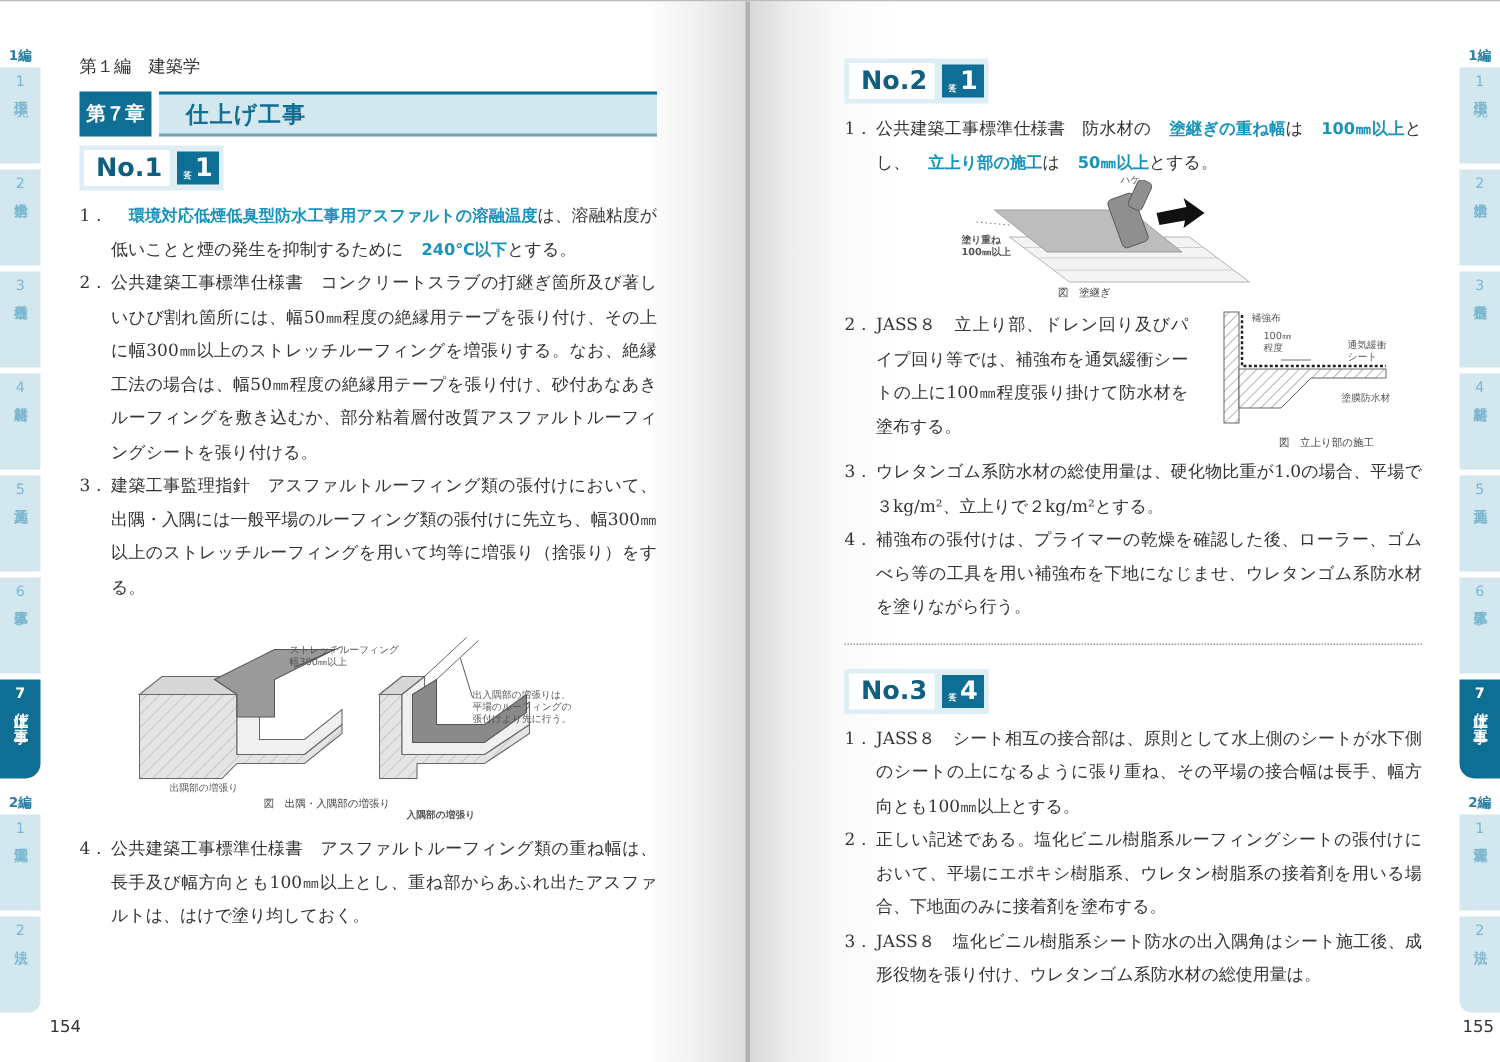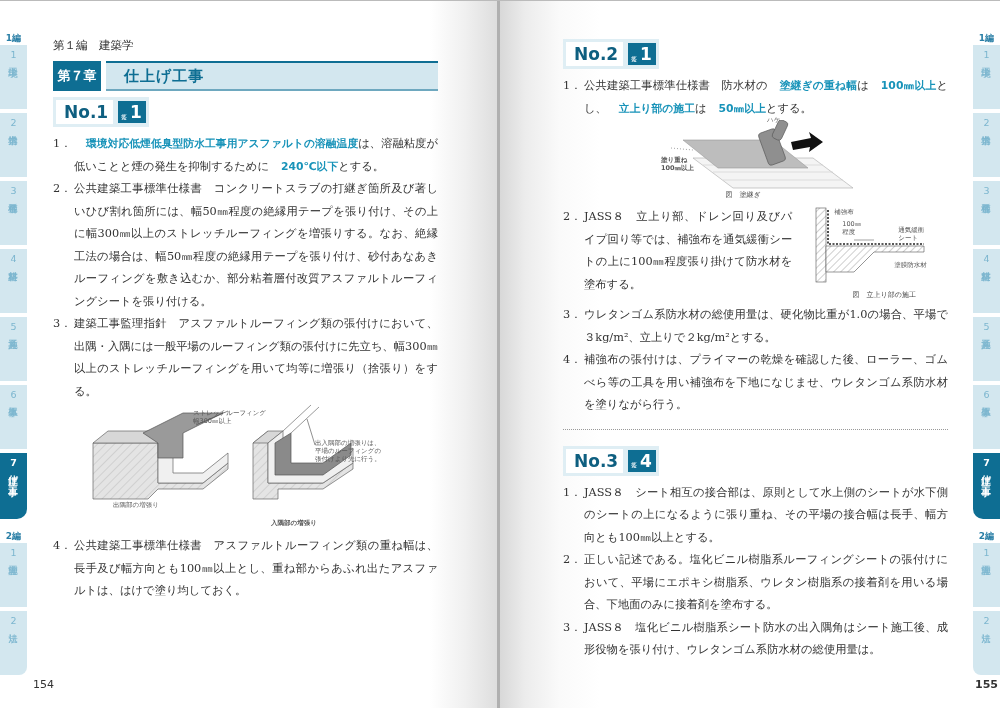--- a/index.html
+++ b/index.html
@@ -4,21 +4,21 @@
 <style>
   * { box-sizing: border-box; margin: 0; padding: 0; }
   html, body { width: 1000px; height: 708px; overflow: hidden; background: #ffffff; }
   body { font-family: "DejaVu Serif", "Liberation Serif", serif; color: #2a2a2a; position: relative; }
 
   .spread { position: absolute; left: 0; top: 0; width: 1000px; height: 708px; background: #fff; border-top: 1px solid #bbb; border-bottom: 1px solid #999; }
 
   
   .page { position: absolute; top: 0; height: 708px; }
   .page-left { left: 0; width: 500px; background: linear-gradient(to right, #fff 0%, #fff 86%, #f0f0f0 93%, #dcdcdc 100%); }
-  .page-right { left: 500px; width: 500px; background: linear-gradient(to right, #d8d8d8 0%, #ececec 5%, #fafafa 12%, #fff 20%, #fff 100%); font-weight: bold; }
+  .page-right { left: 500px; width: 500px; background: linear-gradient(to right, #d8d8d8 0%, #ececec 5%, #fafafa 12%, #fff 20%, #fff 100%); }
   .gutter { position: absolute; left: 497px; top: 0; width: 3px; height: 708px; background: #b0b0b0; }
 
   
   .side-tabs { position: absolute; top: 30px; width: 27px; }
   .side-tabs.left { left: 0; }
   .side-tabs.right { left: 973px; }
   .part-label { font-family: "DejaVu Sans", sans-serif; font-size: 9px; font-weight: bold; color: #2a7fa6; text-align: center; height: 14px; line-height: 14px; }
   .tab { background: #d3e7ef; color: #7cb6cf; font-family: "DejaVu Sans", sans-serif; font-size: 9.5px; text-align: center; width: 27px; margin-bottom: 4px; padding-top: 4px; line-height: 11px; writing-mode: vertical-rl; text-orientation: upright; display: flex; align-items: center; justify-content: flex-start; }
   .side-tabs.left .tab { border-radius: 0 0 0 0; }
   .tab.active { background: #0e6e93; color: #fff; font-weight: bold; }
@@ -130,21 +130,21 @@
           <span class="inum">2．</span>
           <span class="itext">公共建築工事標準仕様書　コンクリートスラブの打継ぎ箇所及び著しいひび割れ箇所には、幅50㎜程度の絶縁用テープを張り付け、その上に幅300㎜以上のストレッチルーフィングを増張りする。なお、絶縁工法の場合は、幅50㎜程度の絶縁用テープを張り付け、砂付あなあきルーフィングを敷き込むか、部分粘着層付改質アスファルトルーフィングシートを張り付ける。</span>
         </li>
         <li class="item">
           <span class="inum">3．</span>
           <span class="itext">建築工事監理指針　アスファルトルーフィング類の張付けにおいて、出隅・入隅には一般平場のルーフィング類の張付けに先立ち、幅300㎜以上のストレッチルーフィングを用いて均等に増張り（捨張り）をする。</span>
         </li>
       </ul>
 
       
-      <div class="figure" style="height:118px; margin-top:0;">
+      <div class="figure" style="height:118px; margin-top:20px;">
         <svg width="385" height="100" viewBox="0 0 385 100">
           <defs>
             <pattern id="hatch" width="6" height="6" patternUnits="userSpaceOnUse" patternTransform="rotate(45)">
               <rect width="6" height="6" fill="#e4e4e4"></rect>
               <line x1="0" y1="0" x2="0" y2="6" stroke="#bdbdbd" stroke-width="1"></line>
             </pattern>
           </defs>
 
           <polygon points="40,40 105,40 105,80 150,80 175,60 175,66 150,86 105,86 95,96 40,96" fill="url(#hatch)" stroke="#666" stroke-width="0.7"></polygon>
           <polygon points="40,40 55,28 120,28 105,40" fill="#d7d7d7" stroke="#666" stroke-width="0.7"></polygon>
@@ -157,20 +157,21 @@
           <polygon points="215,40 230,28 230,65 270,65 300,45 300,60 270,80 215,80" fill="#f0f0f0" stroke="#666" stroke-width="0.7"></polygon>
           <polygon points="222,40 238,30 238,60 270,60 298,40 298,52 270,72 222,72" fill="#8a8a8a" stroke="#555" stroke-width="0.7"></polygon>
           <line x1="230" y1="28" x2="258" y2="2" stroke="#555" stroke-width="0.6"></line>
           <line x1="238" y1="30" x2="266" y2="4" stroke="#555" stroke-width="0.6"></line>
           <line x1="254" y1="16" x2="262" y2="42" stroke="#444" stroke-width="0.6"></line>
         </svg>
         <div class="fig-label" style="left:140px; top:6px;"><span>ストレッチルーフィング</span><br><span>幅300㎜以上</span></div>
         <div class="fig-label" style="left:262px; top:36px;"><span>出入隅部の増張りは、</span><br><span>平場のルーフィングの</span><br><span>張付けより先に行う。</span></div>
         <div class="fig-label" style="left:60px; top:98px;">出隅部の増張り</div>
         <div class="fig-label" style="left:218px; top:116px;font-weight:bold;">入隅部の増張り</div>
+        <div class="fig-caption" style="position:absolute; left:0; width:330px; top:108px;">図　出隅・入隅部の増張り</div>
       </div>
 
       <ul class="items" style="margin-top:14px">
         <li class="item">
           <span class="inum">4．</span>
           <span class="itext">公共建築工事標準仕様書　アスファルトルーフィング類の重ね幅は、長手及び幅方向とも100㎜以上とし、重ね部からあふれ出たアスファルトは、はけで塗り均しておく。</span>
         </li>
       </ul>
     </div>
 
@@ -193,21 +194,21 @@
     </div>
 
     <ul class="items">
       <li class="item">
         <span class="inum">1．</span>
         <span class="itext"><span>公共建築工事標準仕様書　防水材の</span><span class="hl">塗継ぎの重ね幅</span><span>は</span><span class="hl">100㎜以上</span><span>とし、</span><span class="hl">立上り部の施工</span><span>は</span><span class="hl">50㎜以上</span><span>とする。</span></span>
       </li>
     </ul>
 
     
-    <div class="figure" style="height:82px; margin-left:100px; width:200px;">
+    <div class="figure" style="height:82px; margin-left:80px; width:200px;">
       <svg width="200" height="70" viewBox="0 0 200 70">
         <polygon points="30,38 150,38 190,68 70,68" fill="#f4f4f4" stroke="#aaa" stroke-width="0.6"></polygon>
         <line x1="40" y1="45" x2="160" y2="45" stroke="#ccc" stroke-width="0.6"></line>
         <line x1="50" y1="52" x2="170" y2="52" stroke="#ccc" stroke-width="0.6"></line>
         <line x1="60" y1="60" x2="180" y2="60" stroke="#ccc" stroke-width="0.6"></line>
         <polygon points="20,20 110,20 145,48 55,48" fill="#bdbdbd" stroke="#999" stroke-width="0.6"></polygon>
         <rect x="100" y="10" width="18" height="34" rx="3" fill="#8f8f8f" stroke="#555" stroke-width="0.6" transform="rotate(-20 109 27)"></rect>
         <rect x="112" y="0" width="10" height="20" rx="3" fill="#8f8f8f" stroke="#555" stroke-width="0.6" transform="rotate(25 117 10)"></rect>
         <polygon points="128,22 148,18 146,12 160,22 146,32 147,27 130,30" fill="#111"></polygon>
         <line x1="8" y1="28" x2="30" y2="30" stroke="#444" stroke-width="0.5" stroke-dasharray="1,2"></line>

